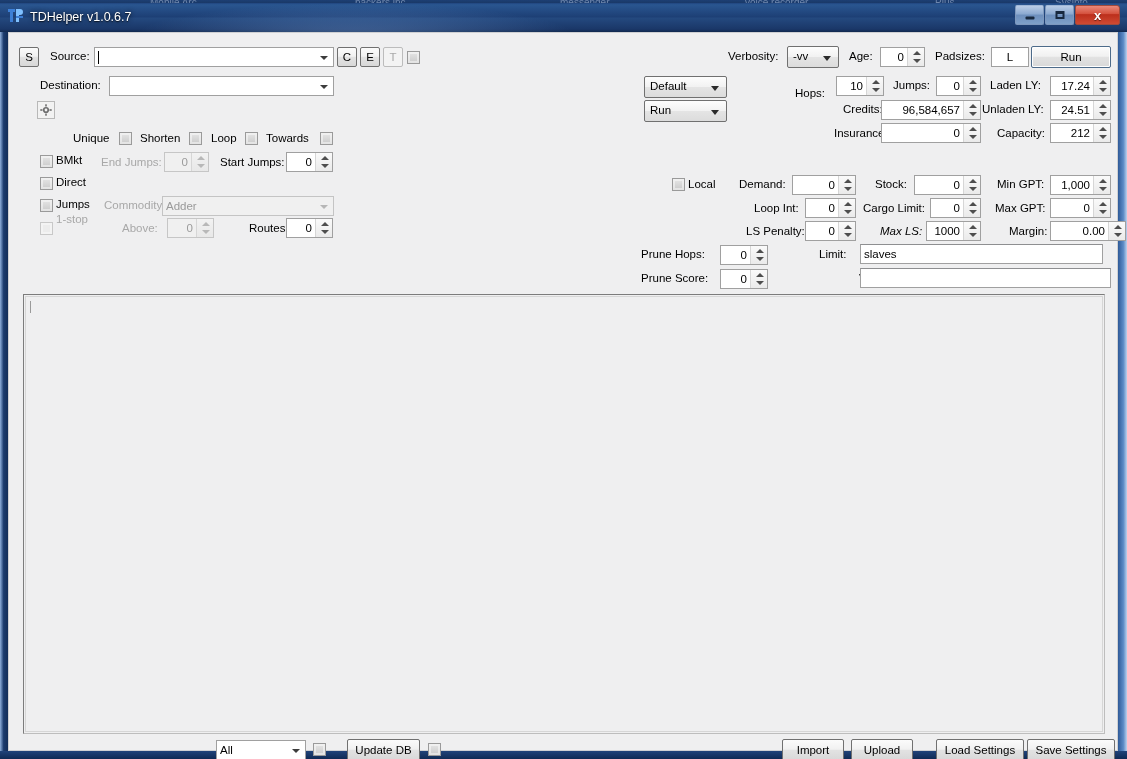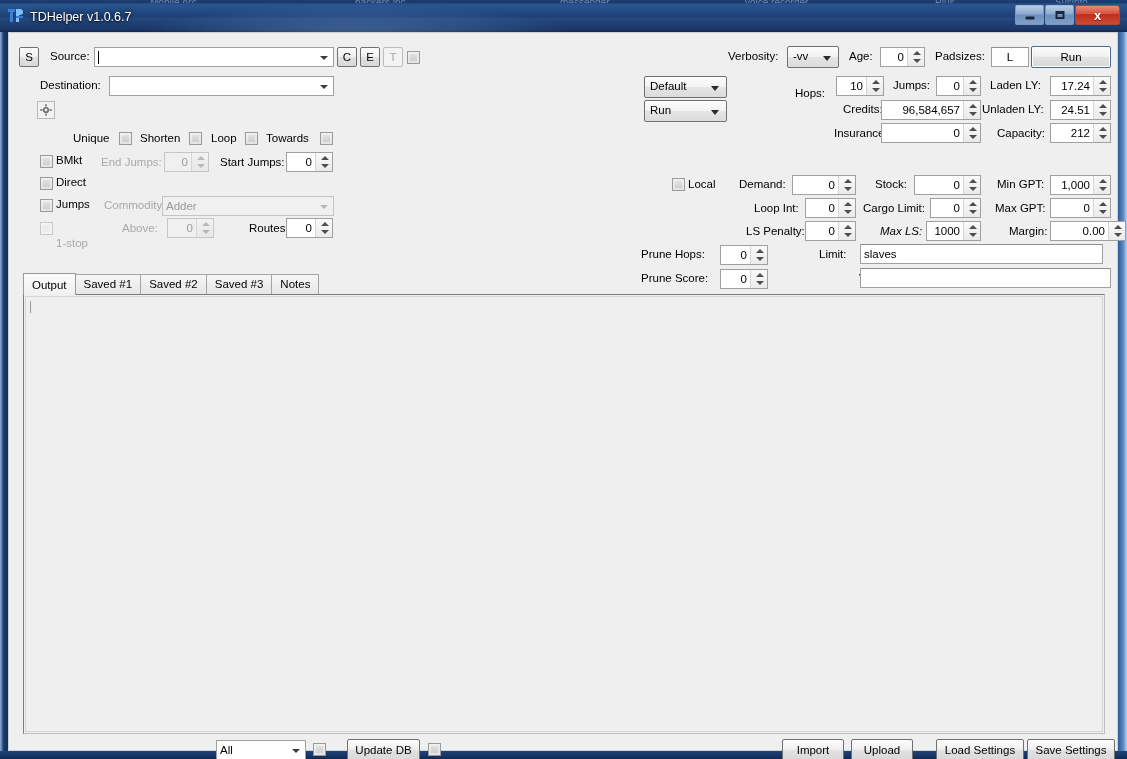--- a/index.html
+++ b/index.html
@@ -293,21 +293,21 @@
       <div class="cbox dis" style="left:153px;top:163px;width:172px;">
         <span class="val">Adder</span>
         <span class="arrowbox">
             <i class="ar"></i>
           </span>
       </div>
 
       <div class="chk dis" style="left:31px;top:189px;">
           <i></i>
         </div>
-      <div class="lbl dis" style="left:47px;top:204px;">1-stop</div>
+      <div class="lbl dis" style="left:47px;top:180px;">1-stop</div>
       <div class="lbl dis" style="left:113px;top:189px;">Above:</div>
       <div class="num dis" style="left:158px;top:185px;width:47px;">
         <span class="v">0</span>
         <span class="sp">
             <i class="up"></i>
             <i class="dn"></i>
           </span>
       </div>
       <div class="lbl" style="left:240px;top:189px;">Routes:</div>
       <div class="num" style="left:277px;top:185px;width:47px;">
@@ -505,37 +505,20 @@
         <span class="sp">
             <i class="up"></i>
             <i class="dn"></i>
           </span>
       </div>
       <div class="lbl" style="left:822px;top:239px;margin-left:28px;">Via:</div>
       <div class="tbox" style="left:851px;top:235px;width:251px;">
         <span class="val"></span>
       </div>
 
-      <div id="tabstrip">
-        <div class="tab sel">
-            <span>Output</span>
-          </div>
-        <div class="tab">
-            <span>Saved #1</span>
-          </div>
-        <div class="tab">
-            <span>Saved #2</span>
-          </div>
-        <div class="tab">
-            <span>Saved #3</span>
-          </div>
-        <div class="tab">
-            <span>Notes</span>
-          </div>
-      </div>
 
       <div id="outpanel">
         <div class="inner">
           <span class="caret"></span>
           <span style="position:absolute;left:6px;top:3px;color:#000;"></span>
         </div>
       </div>
 
       <div class="cbox" style="left:207px;top:707px;width:90px;">
         <span class="val">All</span>

